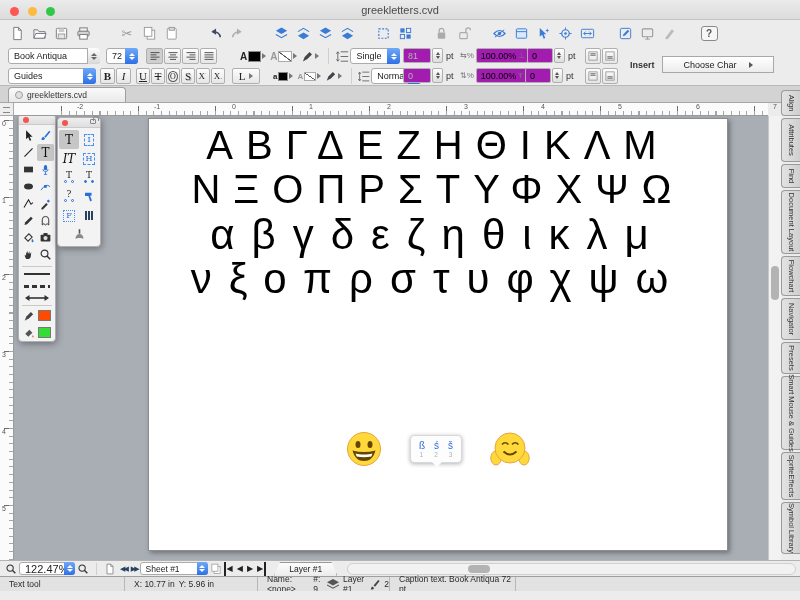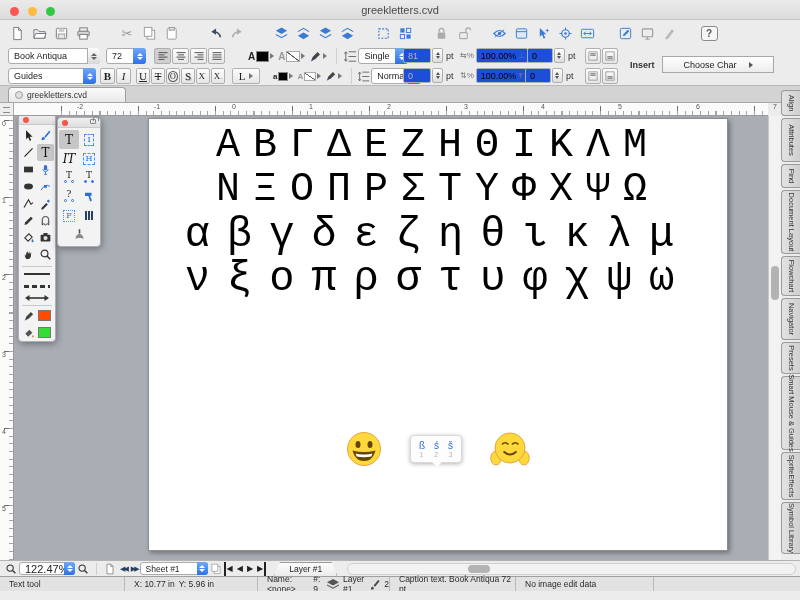--- a/index.html
+++ b/index.html
@@ -35,21 +35,21 @@
     background:linear-gradient(#fdfdfd,#d8d8d8); display:flex; flex-direction:column; align-items:center; justify-content:center; gap:1px; flex:0 0 auto;}
   .gbtn i.up { border-bottom:3px solid #666; } .gbtn i.dn { border-top:3px solid #666; }
   .sbtn { height:16px; border:1px solid #b0b0b0; background:linear-gradient(#fdfdfd,#e6e6e6); border-radius:2px;
     display:flex; align-items:center; justify-content:center; margin-right:1px; flex:0 0 auto;}
   .sbtn.on { background:#cfcfcf; }
   .sbtn svg { width:12px; height:12px; }
   .stepper { width:11px; height:15px; border:1px solid #b0b0b0; border-radius:2px; background:linear-gradient(#fff,#ddd);
     display:flex; flex-direction:column; align-items:center; justify-content:center; gap:1px; margin-left:1px; flex:0 0 auto;}
   .stepper i { display:block; width:0; height:0; border-left:2.5px solid transparent; border-right:2.5px solid transparent; }
   .stepper i.up { border-bottom:3px solid #555; } .stepper i.dn { border-top:3px solid #555; }
-  .nfield { height:15px; background:#1d4ed8; border:1px solid #b0b0b0; border-radius:2px; font-size:9px; display:flex; align-items:center; padding-left:4px; flex:0 0 auto;}
+  .nfield { height:15px; background:#a21caf; border:1px solid #b0b0b0; border-radius:2px; font-size:9px; display:flex; align-items:center; padding-left:4px; flex:0 0 auto;}
   .nfield.dis { color:#b5b5b5; }
   .ptlab { font-size:9px; color:#333; margin-left:3px; flex:0 0 auto;}
   .tiny { font-size:8px; color:#777; flex:0 0 auto;}
   .stybtn { font-family:"Liberation Serif",serif; font-size:11px; color:#222; }
   .well { display:flex; align-items:center; gap:1px; flex:0 0 auto; margin-right:4px; }
   .well .wA { font-size:10px; color:#222; font-weight:bold; }
   .well .wAg { font-size:10px; color:#999; font-weight:bold; }
   .wsw { width:13px; height:11px; background:#000; border:1px solid #888; }
   .wline { width:14px; height:11px; border:1px solid #aaa; background:
      linear-gradient(to top right, transparent 46%, #555 47%, #555 53%, transparent 54%), #fff; }
@@ -82,21 +82,21 @@
       repeating-linear-gradient(180deg,#a5a5a5 0 1px,transparent 1px 7.7px),
       repeating-linear-gradient(180deg,#6e6e6e 0 1px,transparent 1px 77px);
     background-size:4px 100%,9px 100%; background-position:100% 4px,100% 4px; background-repeat:no-repeat; }
   .vl { position:absolute; left:2px; font-size:7px; color:#555; }
 
   
   .workarea { position:absolute; left:14px; top:116px; width:754px; height:444px; background:#a9aeb5; overflow:hidden; }
   .page { position:absolute; left:134px; top:2px; width:580px; height:433px; background:#fff; border:1px solid #8d8d8d;
     box-shadow:2px 2px 5px rgba(0,0,0,.35); }
   .cline { position:absolute; left:0; width:100%; text-align:center; color:#000; white-space:nowrap; }
-  .serifline { font-family:Liberation Mono, monospace; }
+  .serifline { font-family:Liberation Sans, sans-serif; }
   .jpline { font-family:"Liberation Sans",sans-serif; }
   .l1 { top:4px;  font-size:40px; letter-spacing:13px; }
   .l2 { top:48px; font-size:40px; letter-spacing:13px; }
   .l3 { top:92px; font-size:42px; letter-spacing:17px; }
   .l4 { top:136px;font-size:42px; letter-spacing:17px; }
   .l5 { top:184px;font-size:36px; letter-spacing:22px; }
   .l6 { top:250px;font-size:36px; letter-spacing:22px; }
   .emojirow { position:absolute; left:0; top:308px; width:100%; height:44px; display:flex; align-items:center; justify-content:center; gap:28px; }
   .typed { position:absolute; left:152px; top:358px; font-family:"DejaVu Serif","Liberation Serif",serif; font-size:48px; color:#000; }
   .accpop { position:relative; width:52px; height:28px; background:#fdfdfd; border:1px solid #d8d8d8; border-radius:4px;
@@ -534,21 +534,21 @@
     <div class="frow frow1">
       <span style="width:8px"></span>
       <div class="combo" style="width:92px">
         <span class="ctext">Book Antiqua</span>
         <span class="gbtn">
             <i class="up"></i>
             <i class="dn"></i>
           </span>
       </div>
       <span style="width:6px"></span>
-      <div class="combo" style="width:40px">
+      <div class="combo" style="width:32px">
         <span class="ctext">72</span>
         <span class="cbtn">
             <i class="up"></i>
             <i class="dn"></i>
           </span>
       </div>
       <span style="width:8px"></span>
       <span class="sbtn on" style="width:17px">
           <svg>
             <use href="#i-alignl"></use>
@@ -1095,20 +1095,17 @@
       <span class="micon">
           <svg width="11" height="11">
             <use href="#i-brush-s"></use>
           </svg>
         </span>
       <span>2</span>
     </div>
     <div class="sseg" style="width:126px">
         <span>Caption text. Book Antiqua 72  pt</span>
       </div>
-    <div class="sseg" style="width:138px">
-        <span>No image edit data</span>
-      </div>
     <div class="sseg" style="flex:1; border-right:none"></div>
   </div>
   <div class="bottomfill"></div>
 
 </div>
 
 </body></html>

